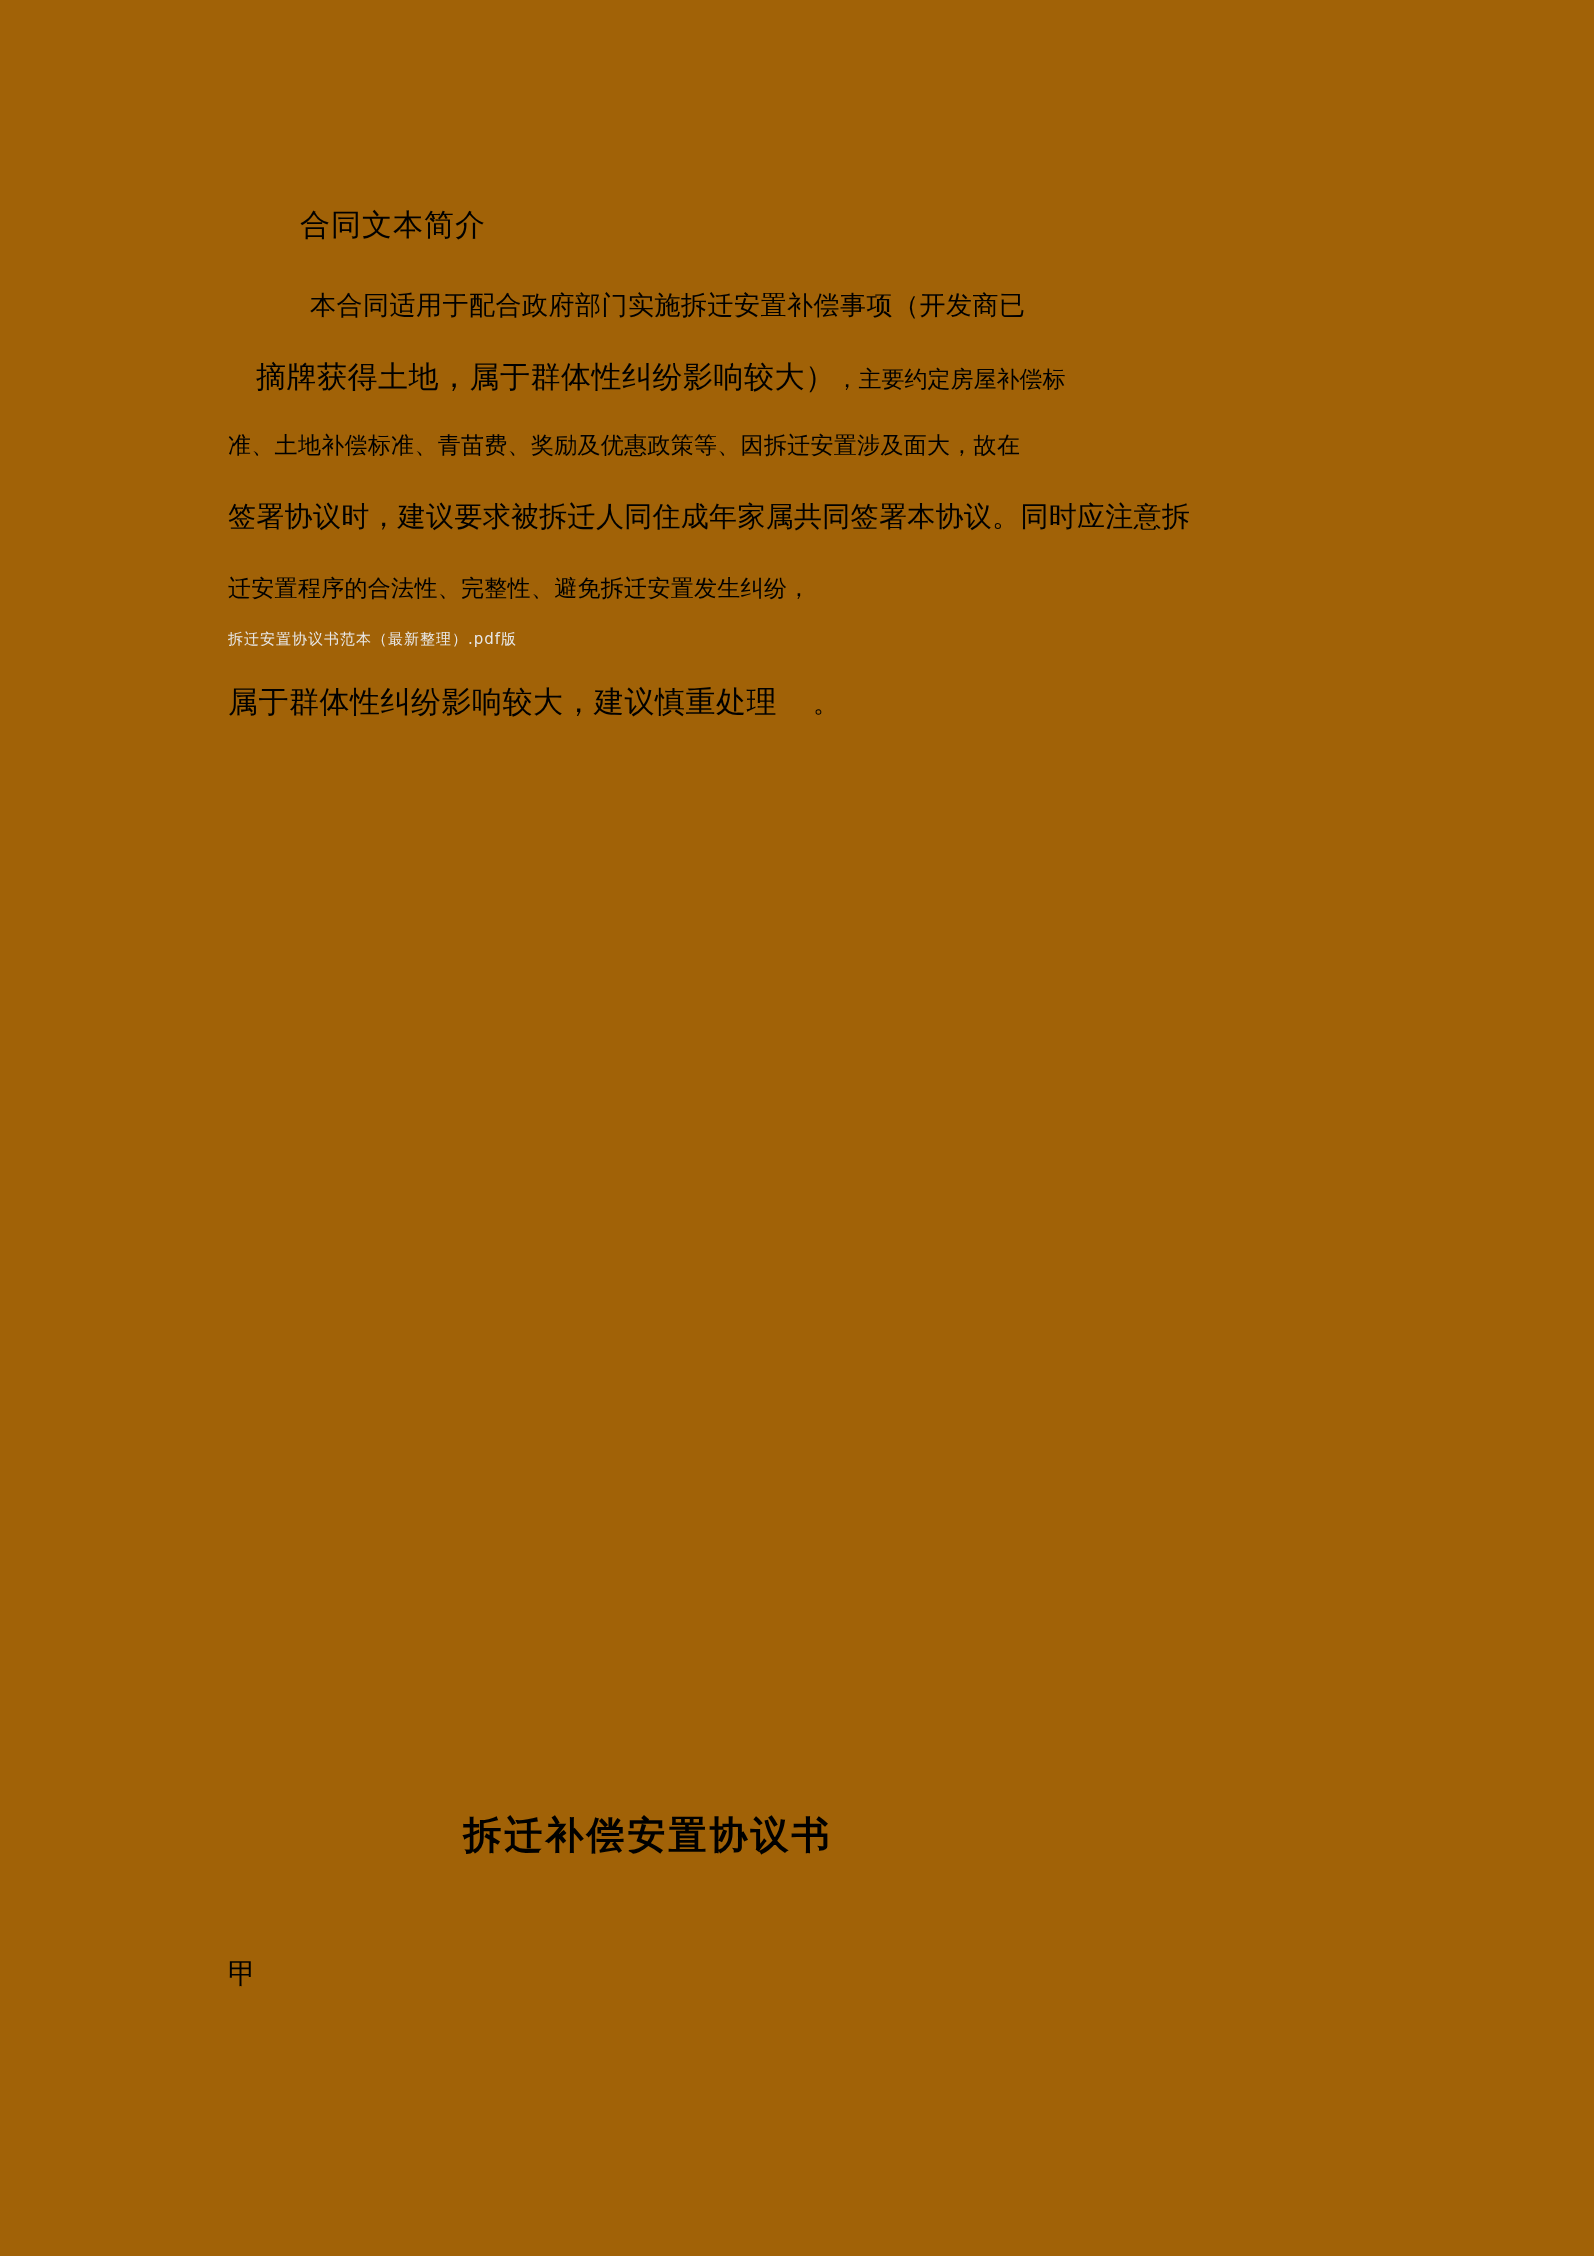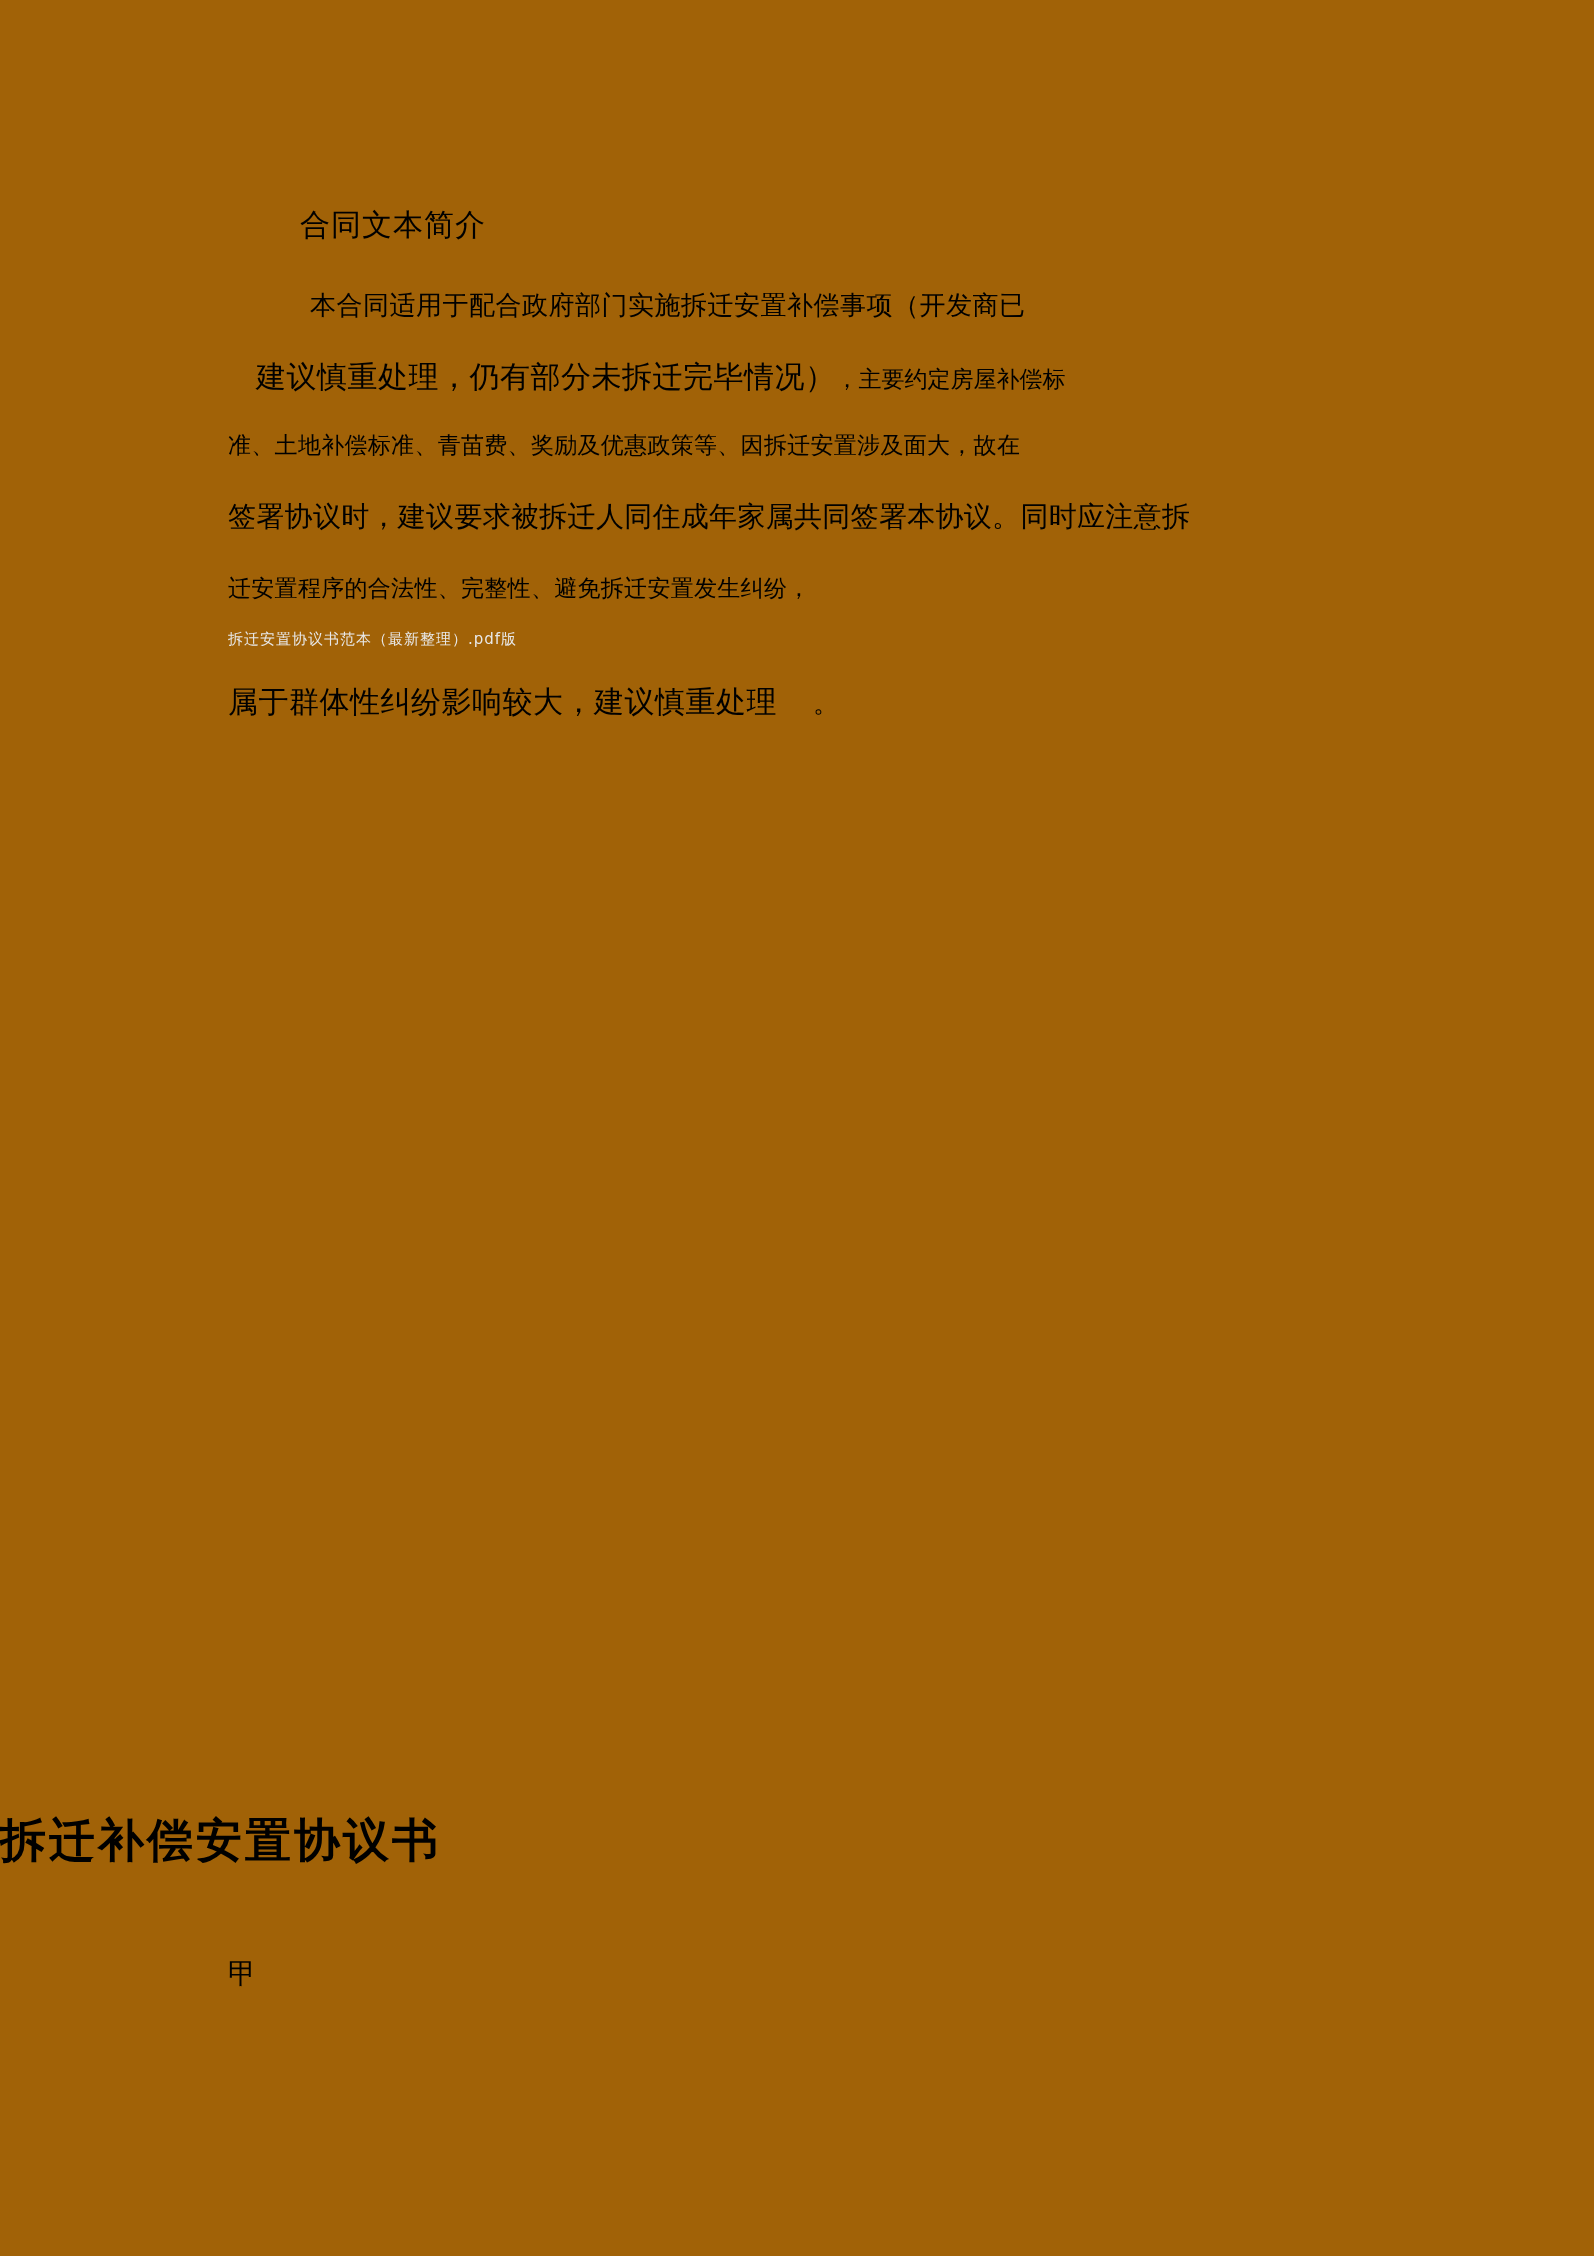--- a/index.html
+++ b/index.html
@@ -95,22 +95,22 @@
     letter-spacing: 0.5px;
   }
   .p1-l7 .tiny {
     font-size: 26px;
   }
   .doc-title {
     position: absolute;
     left: 0;
     top: 1810px;
     width: 1296px;
-    text-align: left;
-    font-size: 46px;
+    text-align: center;
+    font-size: 38px;
     font-weight: bold;
     letter-spacing: 3px;
     font-family: "DejaVu Sans", "Liberation Sans", sans-serif;
   }
   .party-line {
     position: absolute;
     left: 228px;
     top: 1955px;
     font-size: 28px;
     letter-spacing: 1px;
@@ -120,21 +120,21 @@
 <body>
 
 <div class="page">
 
   <div class="doc-body">
 
     <div class="line intro-title">合同文本简介</div>
 
     <div class="line p1-l1">本合同适用于配合政府部门实施拆迁安置补偿事项（开发商已</div>
 
-    <div class="line p1-l2"><span>建议慎重处理，仍有部分未拆迁完毕情况）</span><span class="small">，主要约定房屋补偿标</span></div>
+    <div class="line p1-l2"><span>摘牌获得土地，属于群体性纠纷影响较大）</span><span class="small">，主要约定房屋补偿标</span></div>
 
     <div class="line p1-l3">准、土地补偿标准、青苗费、奖励及优惠政策等、因拆迁安置涉及面大，故在</div>
 
     <div class="line p1-l4">签署协议时，建议要求被拆迁人同住成年家属共同签署本协议。同时应注意拆</div>
 
     <div class="line p1-l5">迁安置程序的合法性、完整性、避免拆迁安置发生纠纷，</div>
 
 
     <div class="line ghost-line">拆迁安置协议书范本（最新整理）.pdf版</div>
 

